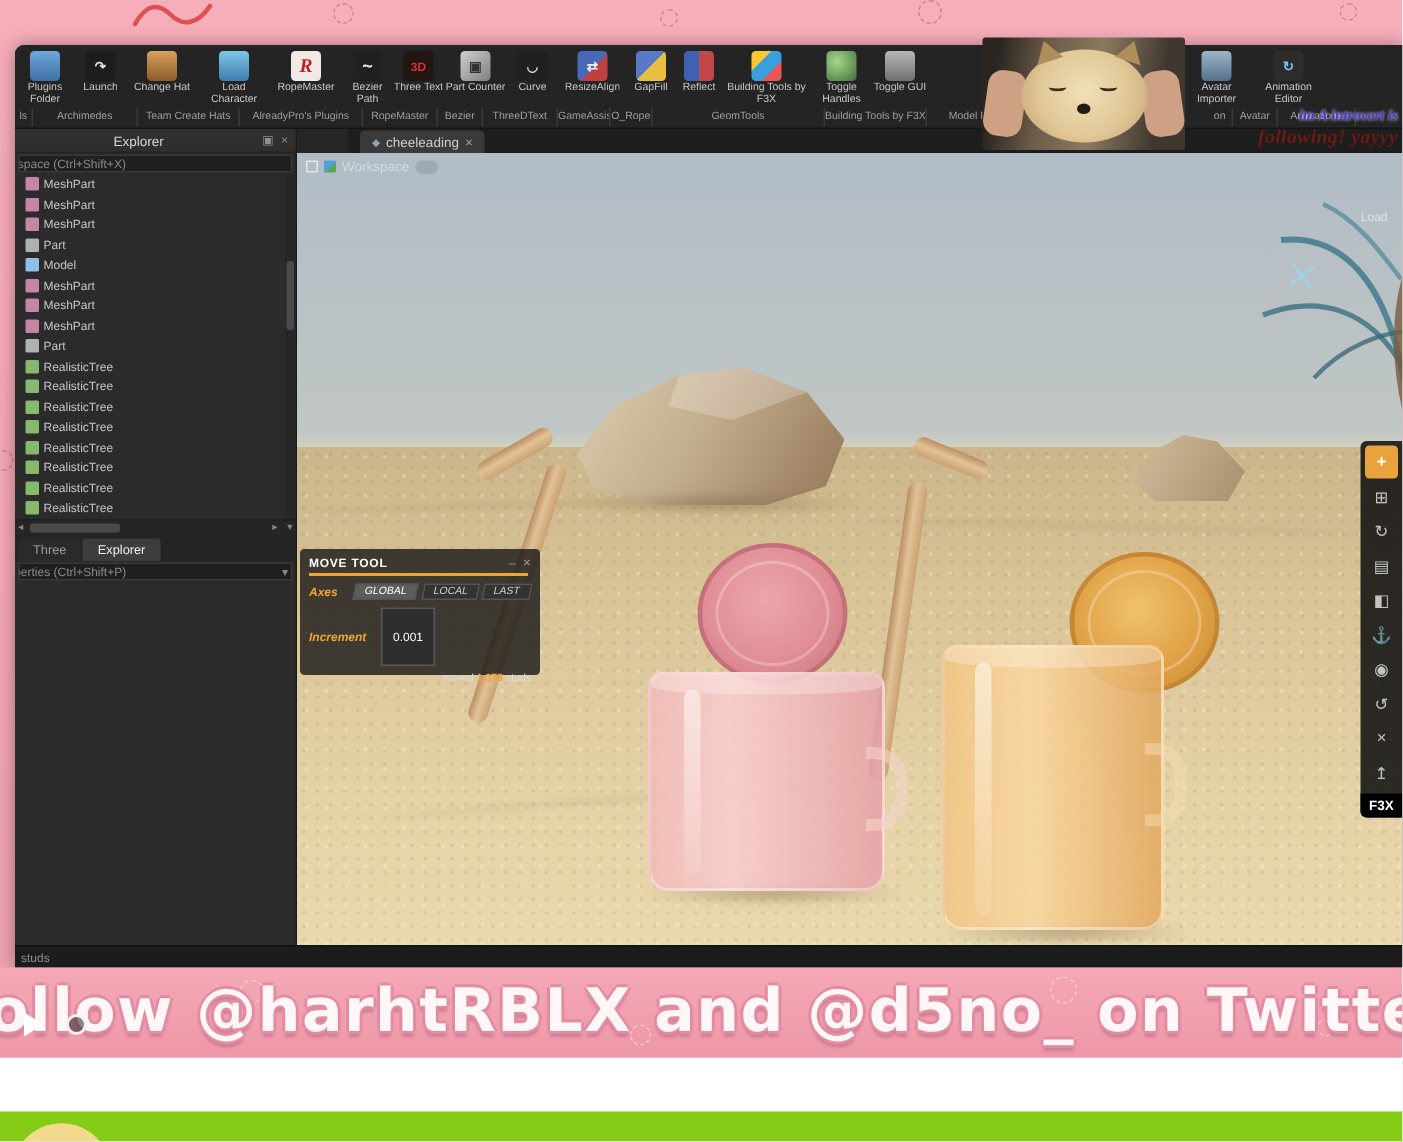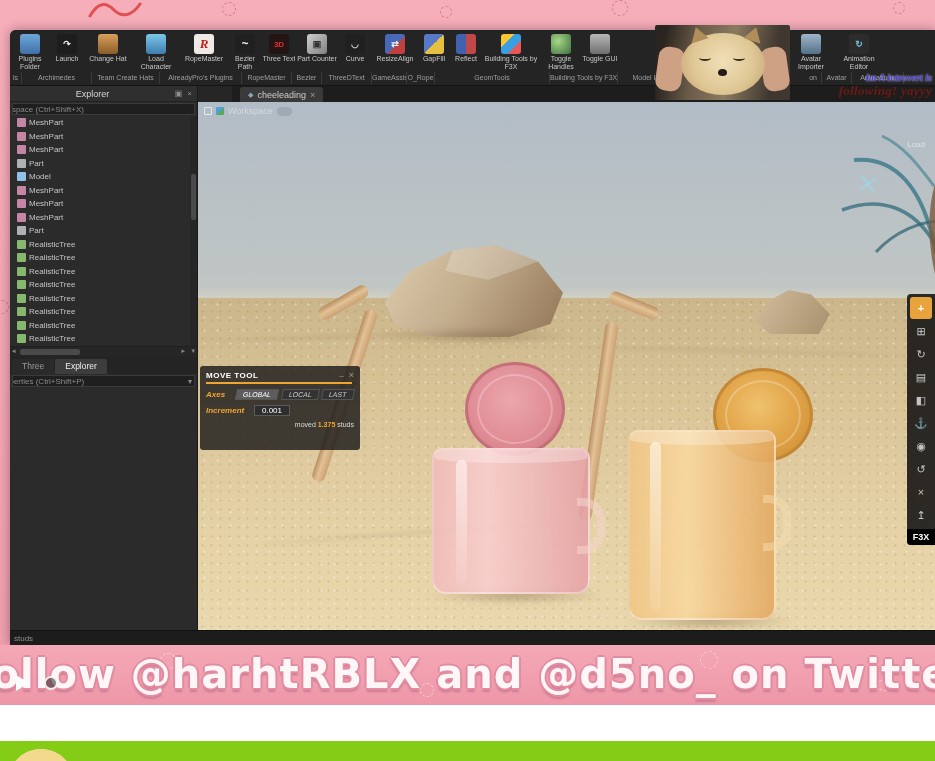--- a/index.html
+++ b/index.html
@@ -168,21 +168,21 @@
   .mt-min { color:#9a9a9a; font-size:8px; margin-right:5px; cursor:pointer; }
   .mt-min::before { content:"–"; }
   .mt-close { color:#9a9a9a; font-size:9px; cursor:pointer; }
   .mt-rule { height:2px; background:#f0a432; margin:2px 0 5px; width:146px; }
   .mt-row { display:flex; align-items:center; gap:4px; margin-bottom:5px; }
   .mt-axes { font-size:8px; font-weight:bold; font-style:italic; color:#f0a432; width:34px; }
   .axbtn { font-size:7px; color:#cccccc; background:#333333; border:1px solid #555; padding:1px 6px;
     transform:skewX(-12deg); cursor:pointer; }
   .axbtn.selected { background:#5d5d5d; color:#ffffff; }
   .mt-inclabel { font-size:8px; font-weight:bold; font-style:italic; color:#f0a432; width:44px; }
-  .mt-incval { font-size:8px; color:#fff; background:#2e2e2e; border:1px solid #5a5a5a; padding:0 7px; cursor:text; }
+  .mt-incval { font-size:8px; color:#fff; background:#2e2e2e; border:1px solid #5a5a5a; padding:14px 7px; cursor:text; }
   .mt-status { text-align:right; font-size:7px; color:#dddddd; margin-top:1px; }
   .mt-status .val { color:#f0a432; font-weight:bold; }
 
   
   .f3xbar { position:absolute; right:0; top:192px; width:28px; background:rgba(18,18,18,.88);
     border-radius:4px 0 0 4px; display:flex; flex-direction:column; align-items:center; padding-top:3px; z-index:10; }
   .ftool { width:22px; height:22px; display:flex; align-items:center; justify-content:center; font-size:11px;
     color:rgba(255,255,255,.72); cursor:pointer; margin-bottom:1px; }
   .ftool.selected { background:#e8a33d; border-radius:3px; color:#fff; font-weight:bold; }
   .f3xlogo { width:28px; height:16px; background:#000; color:#fff; font-size:9px; font-weight:bold;

